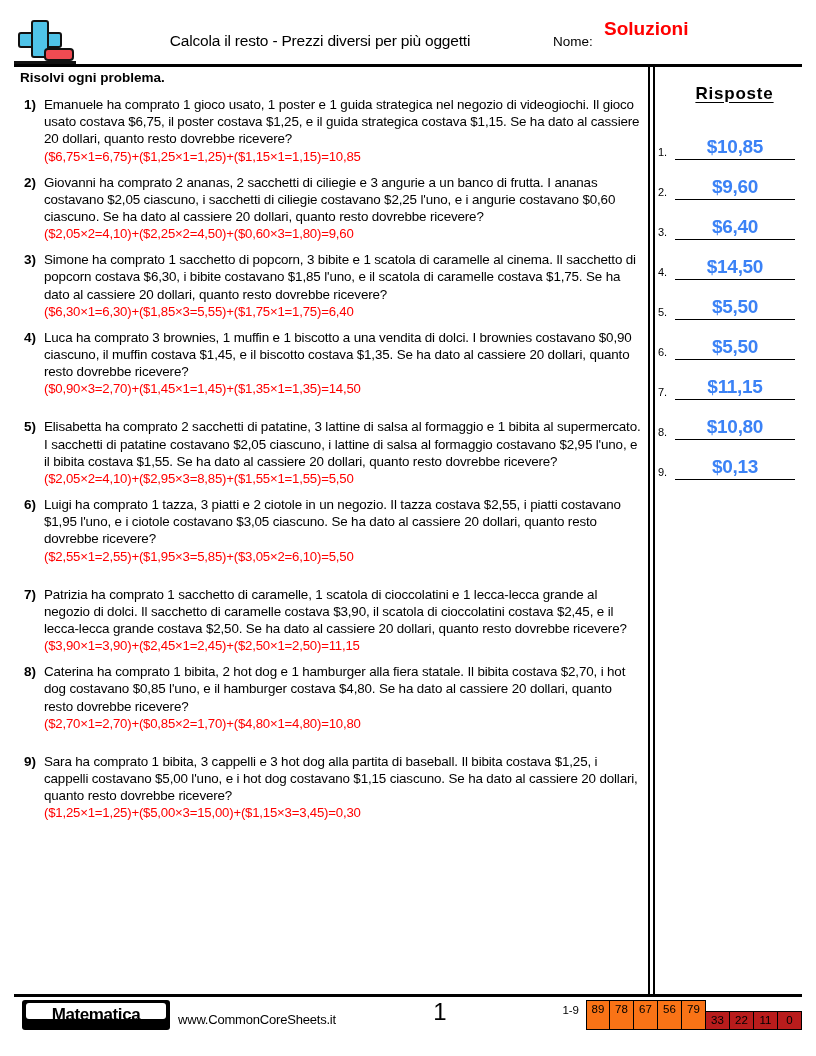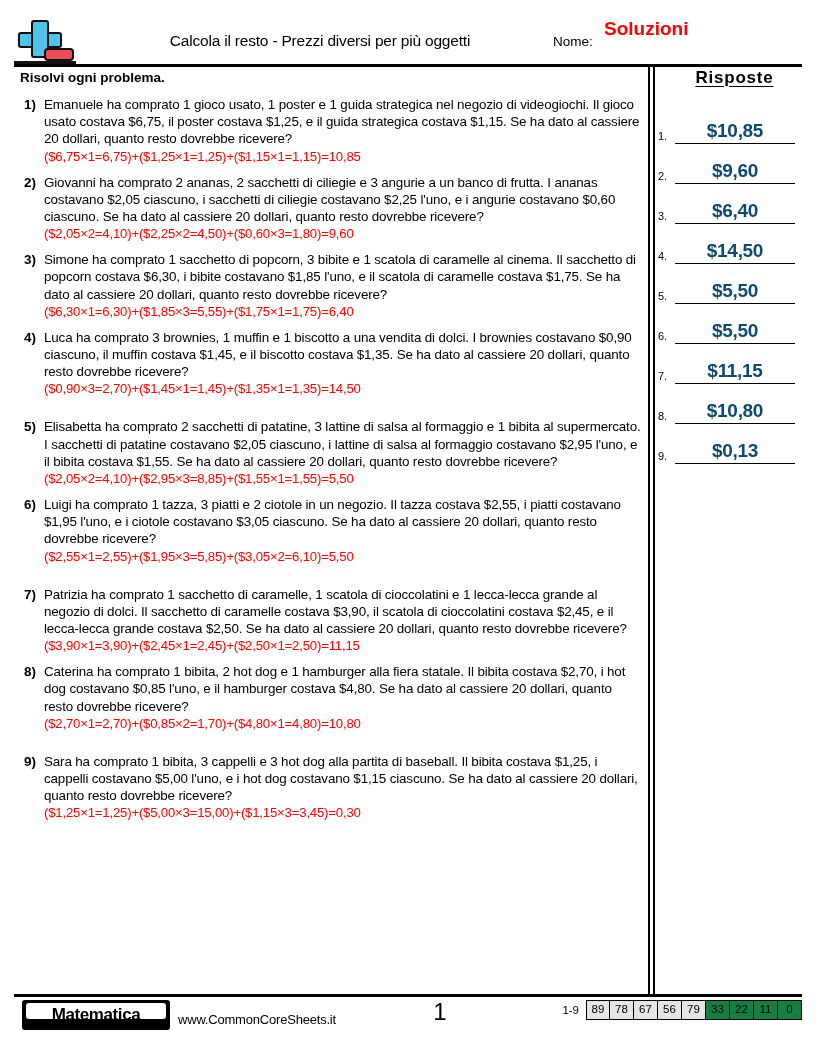--- a/index.html
+++ b/index.html
@@ -139,20 +139,21 @@
   }
   #answers-title {
     text-align: center;
     font-size: 17px;
     font-weight: bold;
     letter-spacing: 0.8px;
     text-decoration: underline;
     text-underline-offset: 3px;
     margin-bottom: 16px;
     padding-left: 8px;
+    margin-top: 16px;
   }
   .ans-row {
     position: relative;
     height: 40px;
   }
   .ans-num {
     position: absolute;
     left: 0; bottom: 2px;
     font-size: 11px;
   }
@@ -163,21 +164,21 @@
     border-bottom: 1.5px solid #000;
     height: 30px;
   }
   .ans-val {
     position: absolute;
     left: 17px; bottom: 2px;
     width: 120px;
     text-align: center;
     font-size: 19px;
     font-weight: bold;
-    color: #0c4a6e;
+    color: #3b82f6;
     letter-spacing: -0.3px;
   }
 
   
   #footer-rule {
     position: absolute;
     left: 14px; top: 994px; width: 788px; height: 3px;
     background: #000;
   }
   #brand {
@@ -225,25 +226,25 @@
     line-height: 16px;
     font-size: 11.5px;
   }
   #score-cells { display: flex; }
   .score-cell {
     width: 24px;
     line-height: 17px;
     text-align: center;
     border: 1px solid #000;
     border-left: none;
-    background: #e5e5e5;
+    background: #f97316;
     font-size: 11.5px;
   }
   .score-cell:first-child { border-left: 1px solid #000; }
-  .score-cell.hl { background: #15803d; }
+  .score-cell.hl { background: #b91c1c; margin-top: 11px; }
 </style>
 </head>
 <body>
 
 <div id="page">
 
   <div id="header">
     <div id="logo">
       <div class="plus-h"></div>
       <div class="plus-v"></div>

